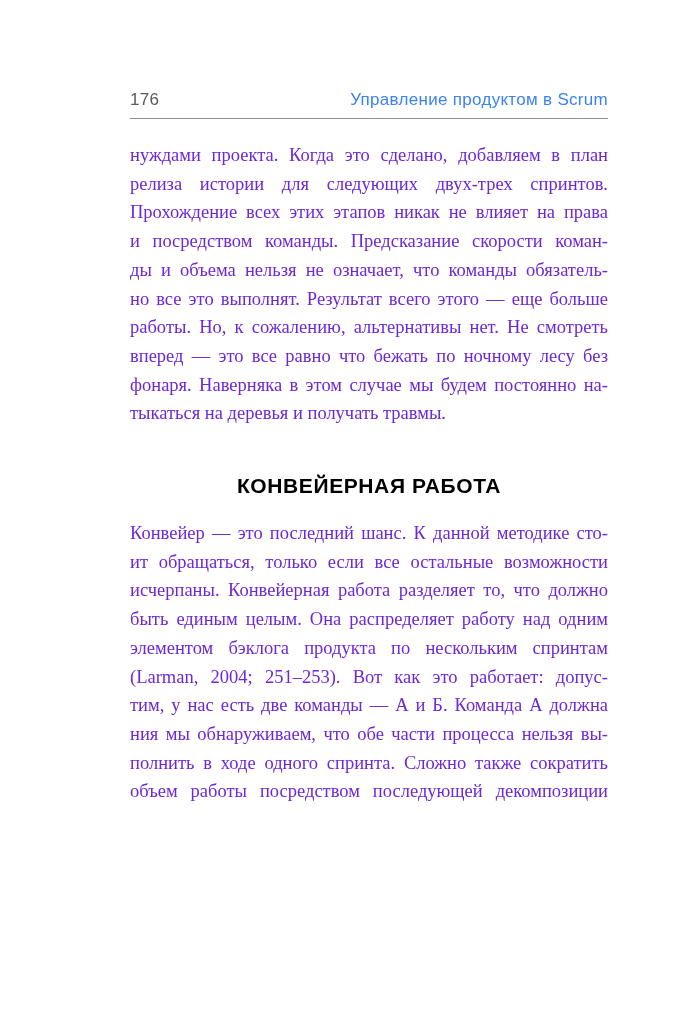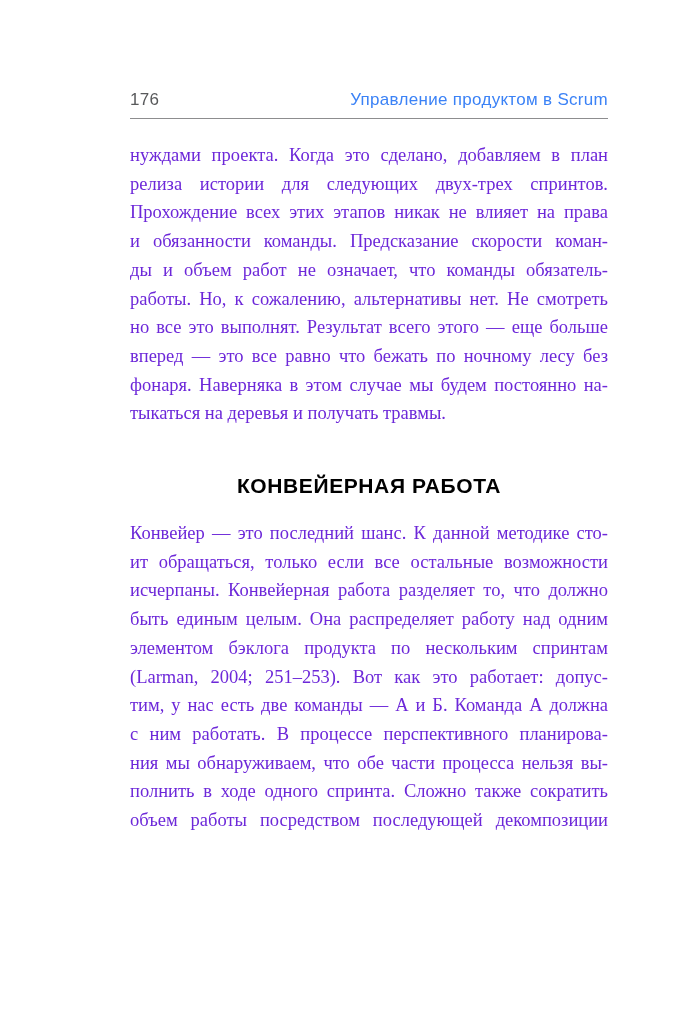--- a/index.html
+++ b/index.html
@@ -69,38 +69,37 @@
 
   <div class="page-header">
     <span class="page-number">176</span>
     <span class="running-title">Управление продуктом в Scrum</span>
   </div>
 
   <div class="text-block" id="para1">
     <div class="line">нуждами проекта. Когда это сделано, добавляем в план</div>
     <div class="line">релиза истории для следующих двух-трех спринтов.</div>
     <div class="line">Прохождение всех этих этапов никак не влияет на права</div>
-    <div class="line">и обязанности команды. Предсказание скорости коман-</div>
-    <div class="line">ды и объем работ не означает, что команды обязатель-</div>
+    <div class="line">и посредством команды. Предсказание скорости коман-</div>
+    <div class="line">ды и объема нельзя не означает, что команды обязатель-</div>
+    <div class="line">но все это выполнят. Результат всего этого — еще больше</div>
     <div class="line">работы. Но, к сожалению, альтернативы нет. Не смотреть</div>
-    <div class="line">но все это выполнят. Результат всего этого — еще больше</div>
     <div class="line">вперед — это все равно что бежать по ночному лесу без</div>
     <div class="line">фонаря. Наверняка в этом случае мы будем постоянно на-</div>
     <div class="line last-line">тыкаться на деревья и получать травмы.</div>
   </div>
 
   <div class="section-heading">КОНВЕЙЕРНАЯ РАБОТА</div>
 
   <div class="text-block" id="para2">
     <div class="line">Конвейер — это последний шанс. К данной методике сто-</div>
     <div class="line">ит обращаться, только если все остальные возможности</div>
     <div class="line">исчерпаны. Конвейерная работа разделяет то, что должно</div>
     <div class="line">быть единым целым. Она распределяет работу над одним</div>
     <div class="line">элементом бэклога продукта по нескольким спринтам</div>
     <div class="line">(Larman, 2004; 251–253). Вот как это работает: допус-</div>
     <div class="line">тим, у нас есть две команды — А и Б. Команда А должна</div>
-    <div class="line">с ним работать. В процессе перспективного планирова-</div>
     <div class="line">ния мы обнаруживаем, что обе части процесса нельзя вы-</div>
     <div class="line">полнить в ходе одного спринта. Сложно также сократить</div>
     <div class="line">объем работы посредством последующей декомпозиции</div>
   </div>
 
 </div>
 
 </body></html>

